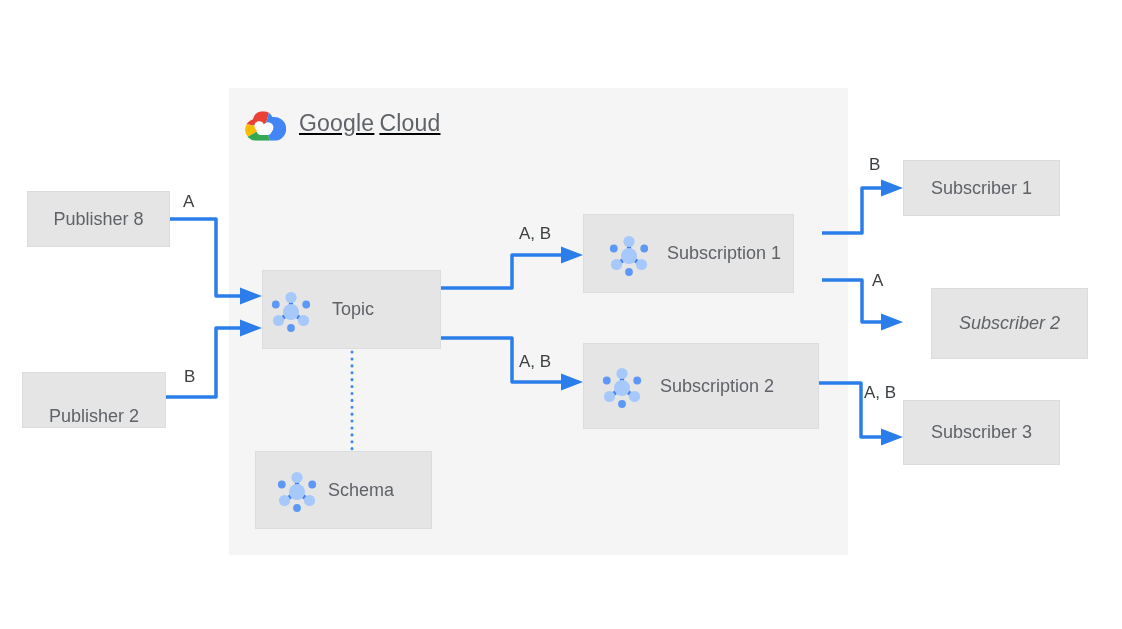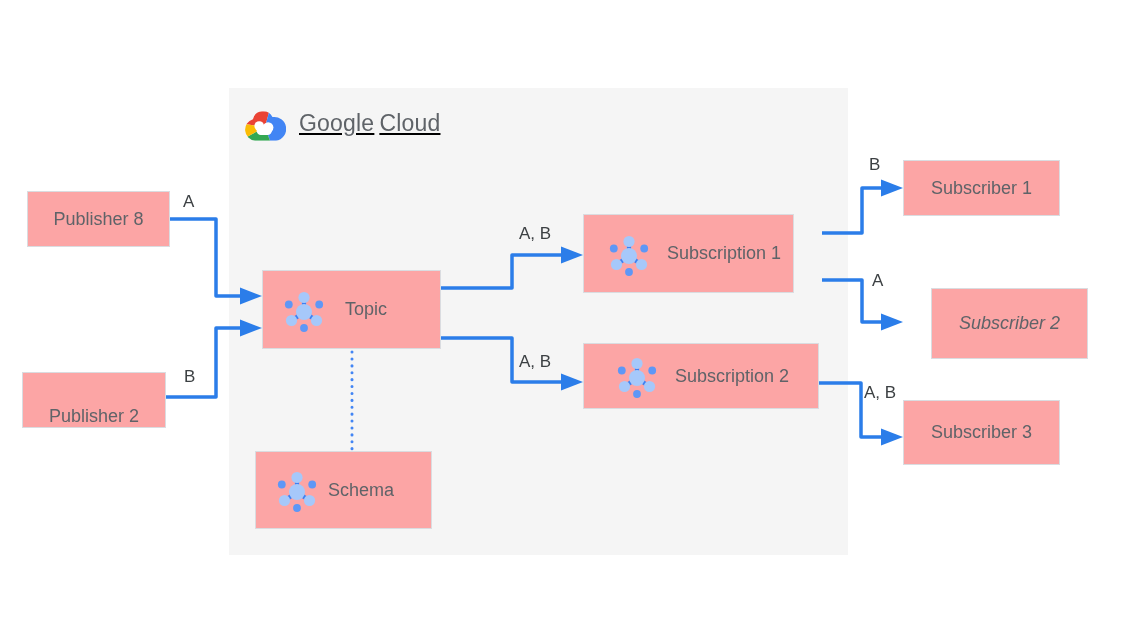--- a/index.html
+++ b/index.html
@@ -29,39 +29,39 @@
     display: flex;
     align-items: flex-start;
     gap: 13px;
     text-decoration: underline;
   }
   .logo-text { font-size: 23px; color: #5f6368; letter-spacing: 0.2px; white-space: nowrap; }
   .logo-text .g-word { font-weight: 500; }
   .logo-text .c-word { font-weight: 400; margin-left: 5px; }
   .node {
     position: absolute;
-    background: #fca5a5;
+    background: #e5e5e5;
     border: 1px solid #dadce0;
     color: #5f6368;
     font-size: 18px;
     display: flex;
     align-items: center;
     justify-content: center;
     box-sizing: border-box;
     white-space: nowrap;
   }
   .node.icon-node { justify-content: flex-start; }
   .node .pubsub-icon { flex: 0 0 auto; display: block; }
 
   .publisher-1    { left: 27px;  top: 191px; width: 143px; height: 56px; }
   .publisher-2    { left: 22px;  top: 372px; width: 144px; height: 56px; align-items: flex-end; }
-  .topic-node     { left: 262px; top: 270px; width: 179px; height: 79px; padding-left: 19px; gap: 19px; }
+  .topic-node     { left: 262px; top: 270px; width: 179px; height: 79px; padding-left: 6px; gap: 19px; }
   .schema-node    { left: 255px; top: 451px; width: 177px; height: 78px; padding-left: 19px; gap: 9px; }
   .subscription-1 { left: 583px; top: 214px; width: 211px; height: 79px; padding-left: 23px; gap: 16px; }
-  .subscription-2 { left: 583px; top: 343px; width: 236px; height: 66px; padding-left: 31px; gap: 16px; }
+  .subscription-2 { left: 583px; top: 343px; width: 236px; height: 86px; padding-left: 16px; gap: 16px; }
   .subscriber-1   { left: 903px; top: 160px; width: 157px; height: 56px; }
   .subscriber-2   { left: 931px; top: 288px; width: 157px; height: 71px; font-style: italic; }
   .subscriber-3   { left: 903px; top: 400px; width: 157px; height: 65px; }
 
   .edge-label {
     position: absolute;
     color: #3c4043;
     font-size: 17px;
     white-space: nowrap;
   }

